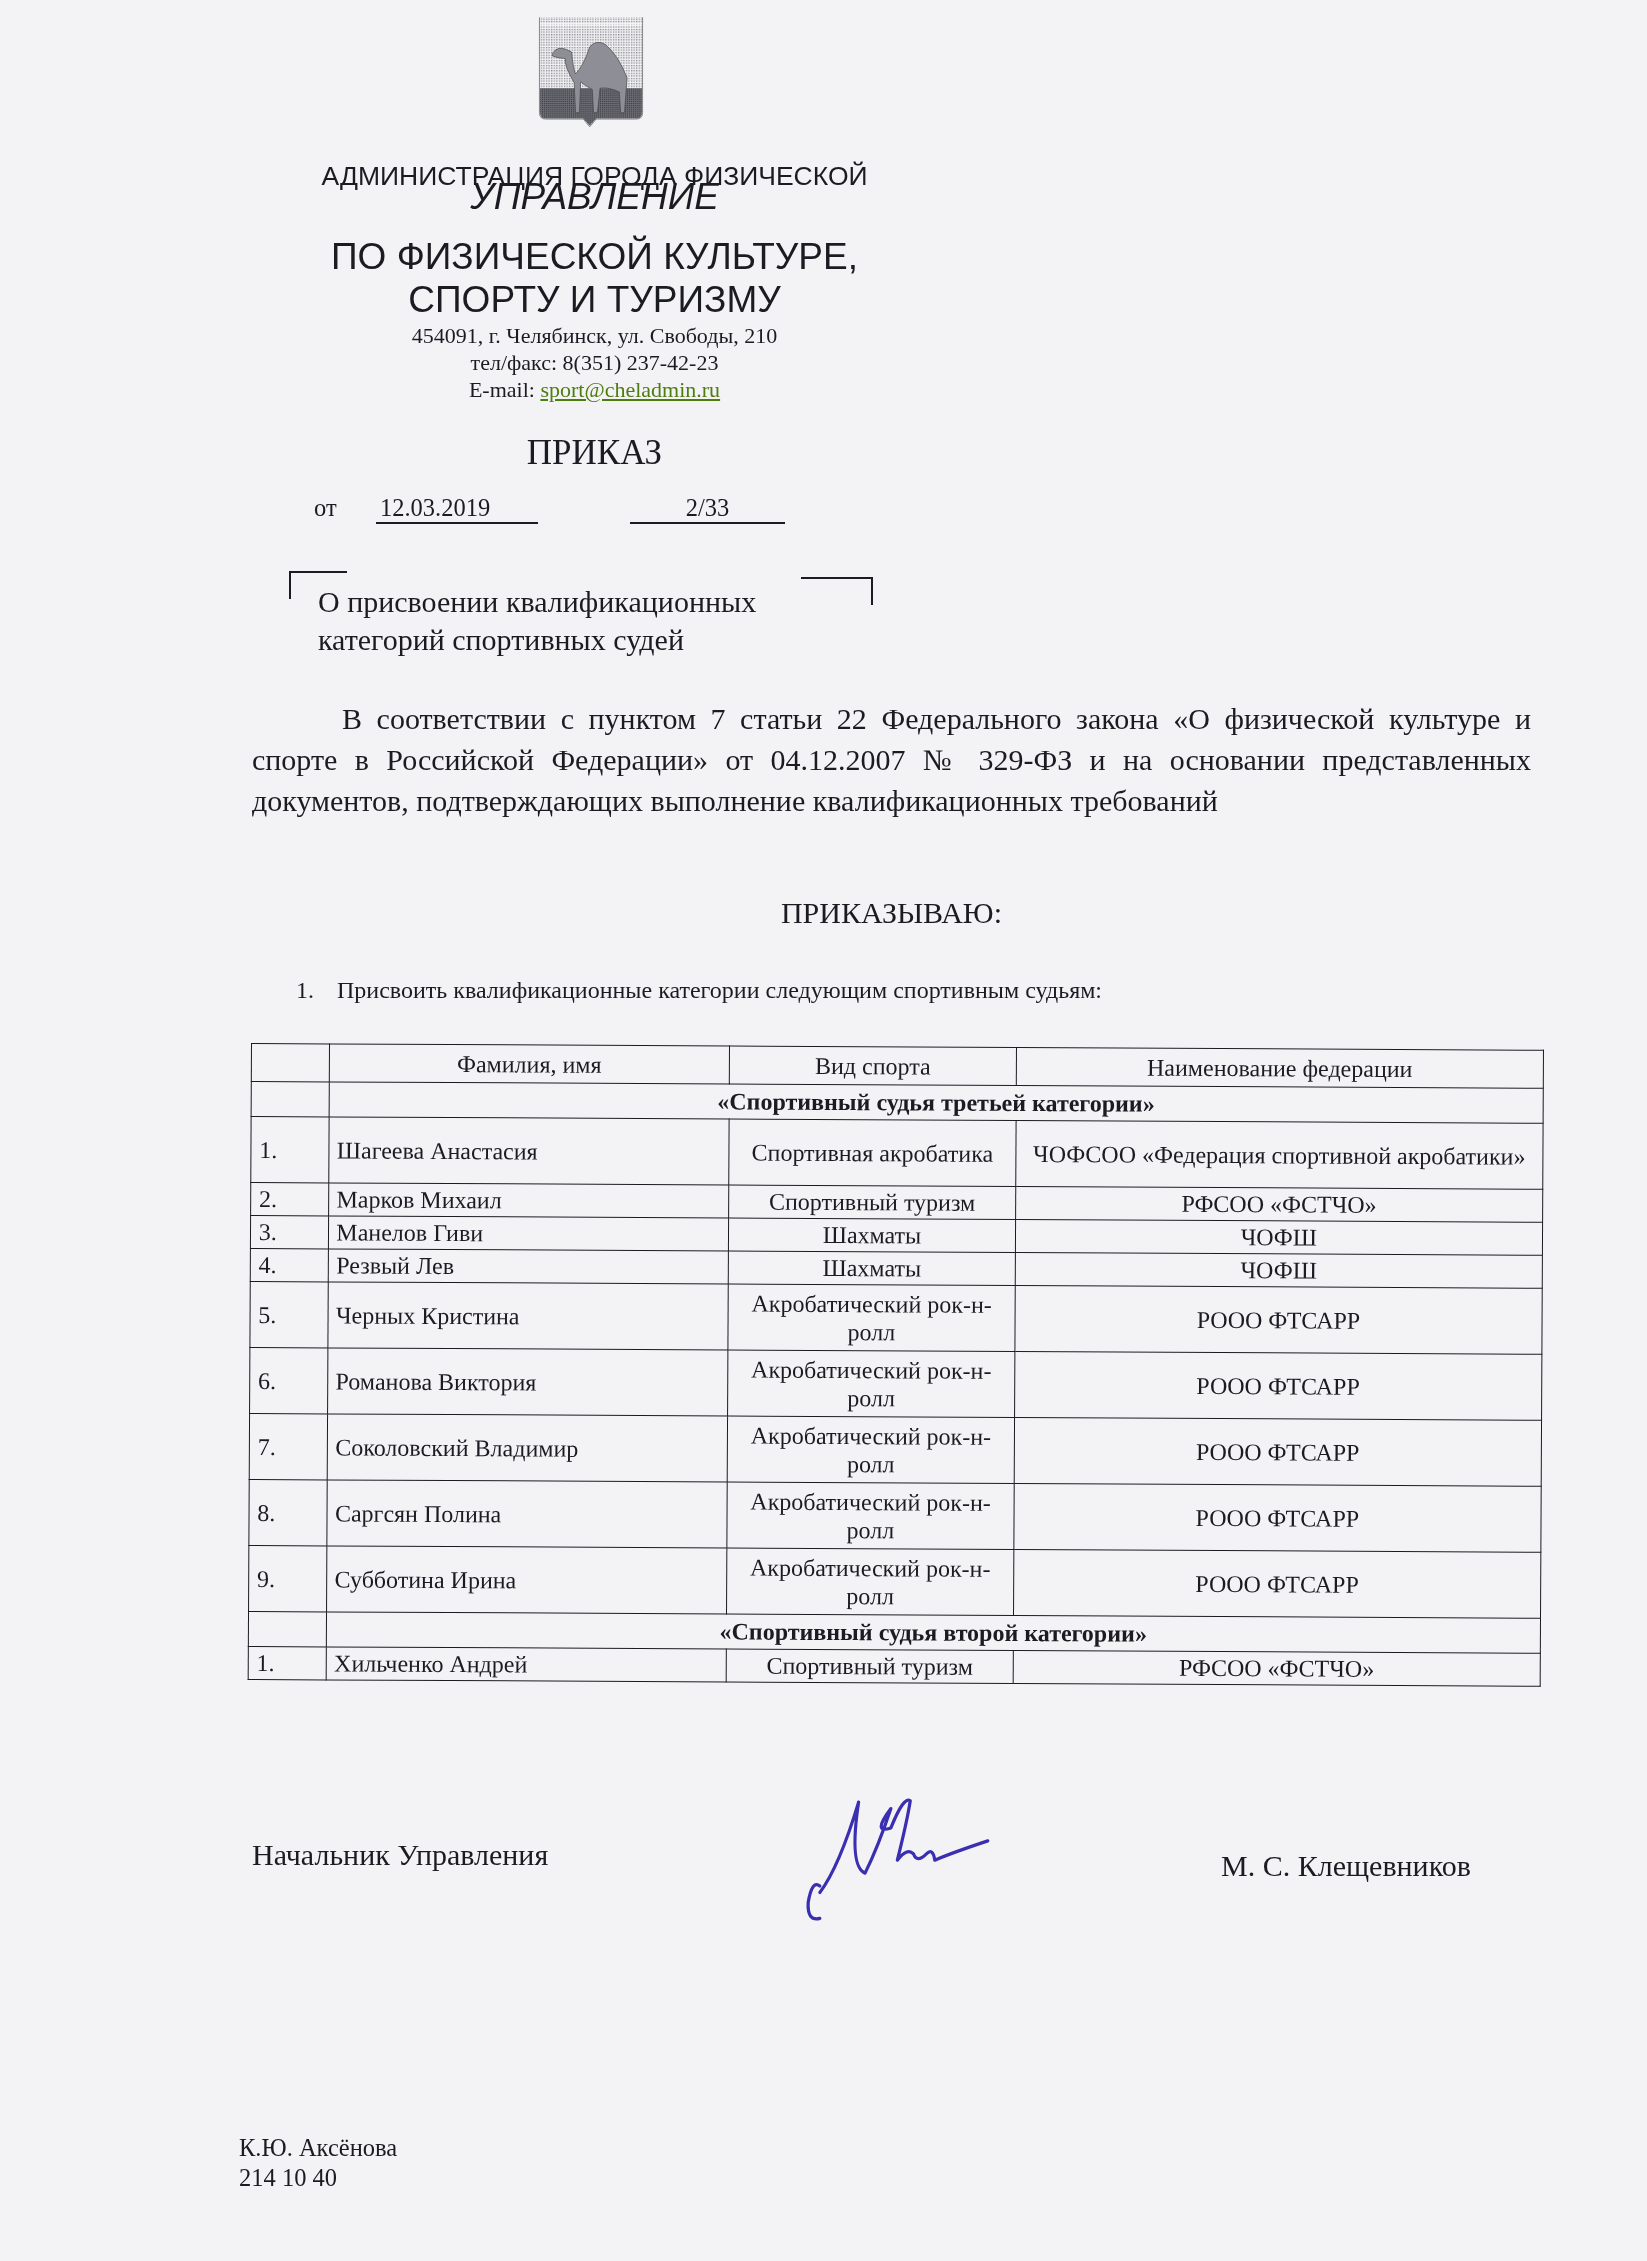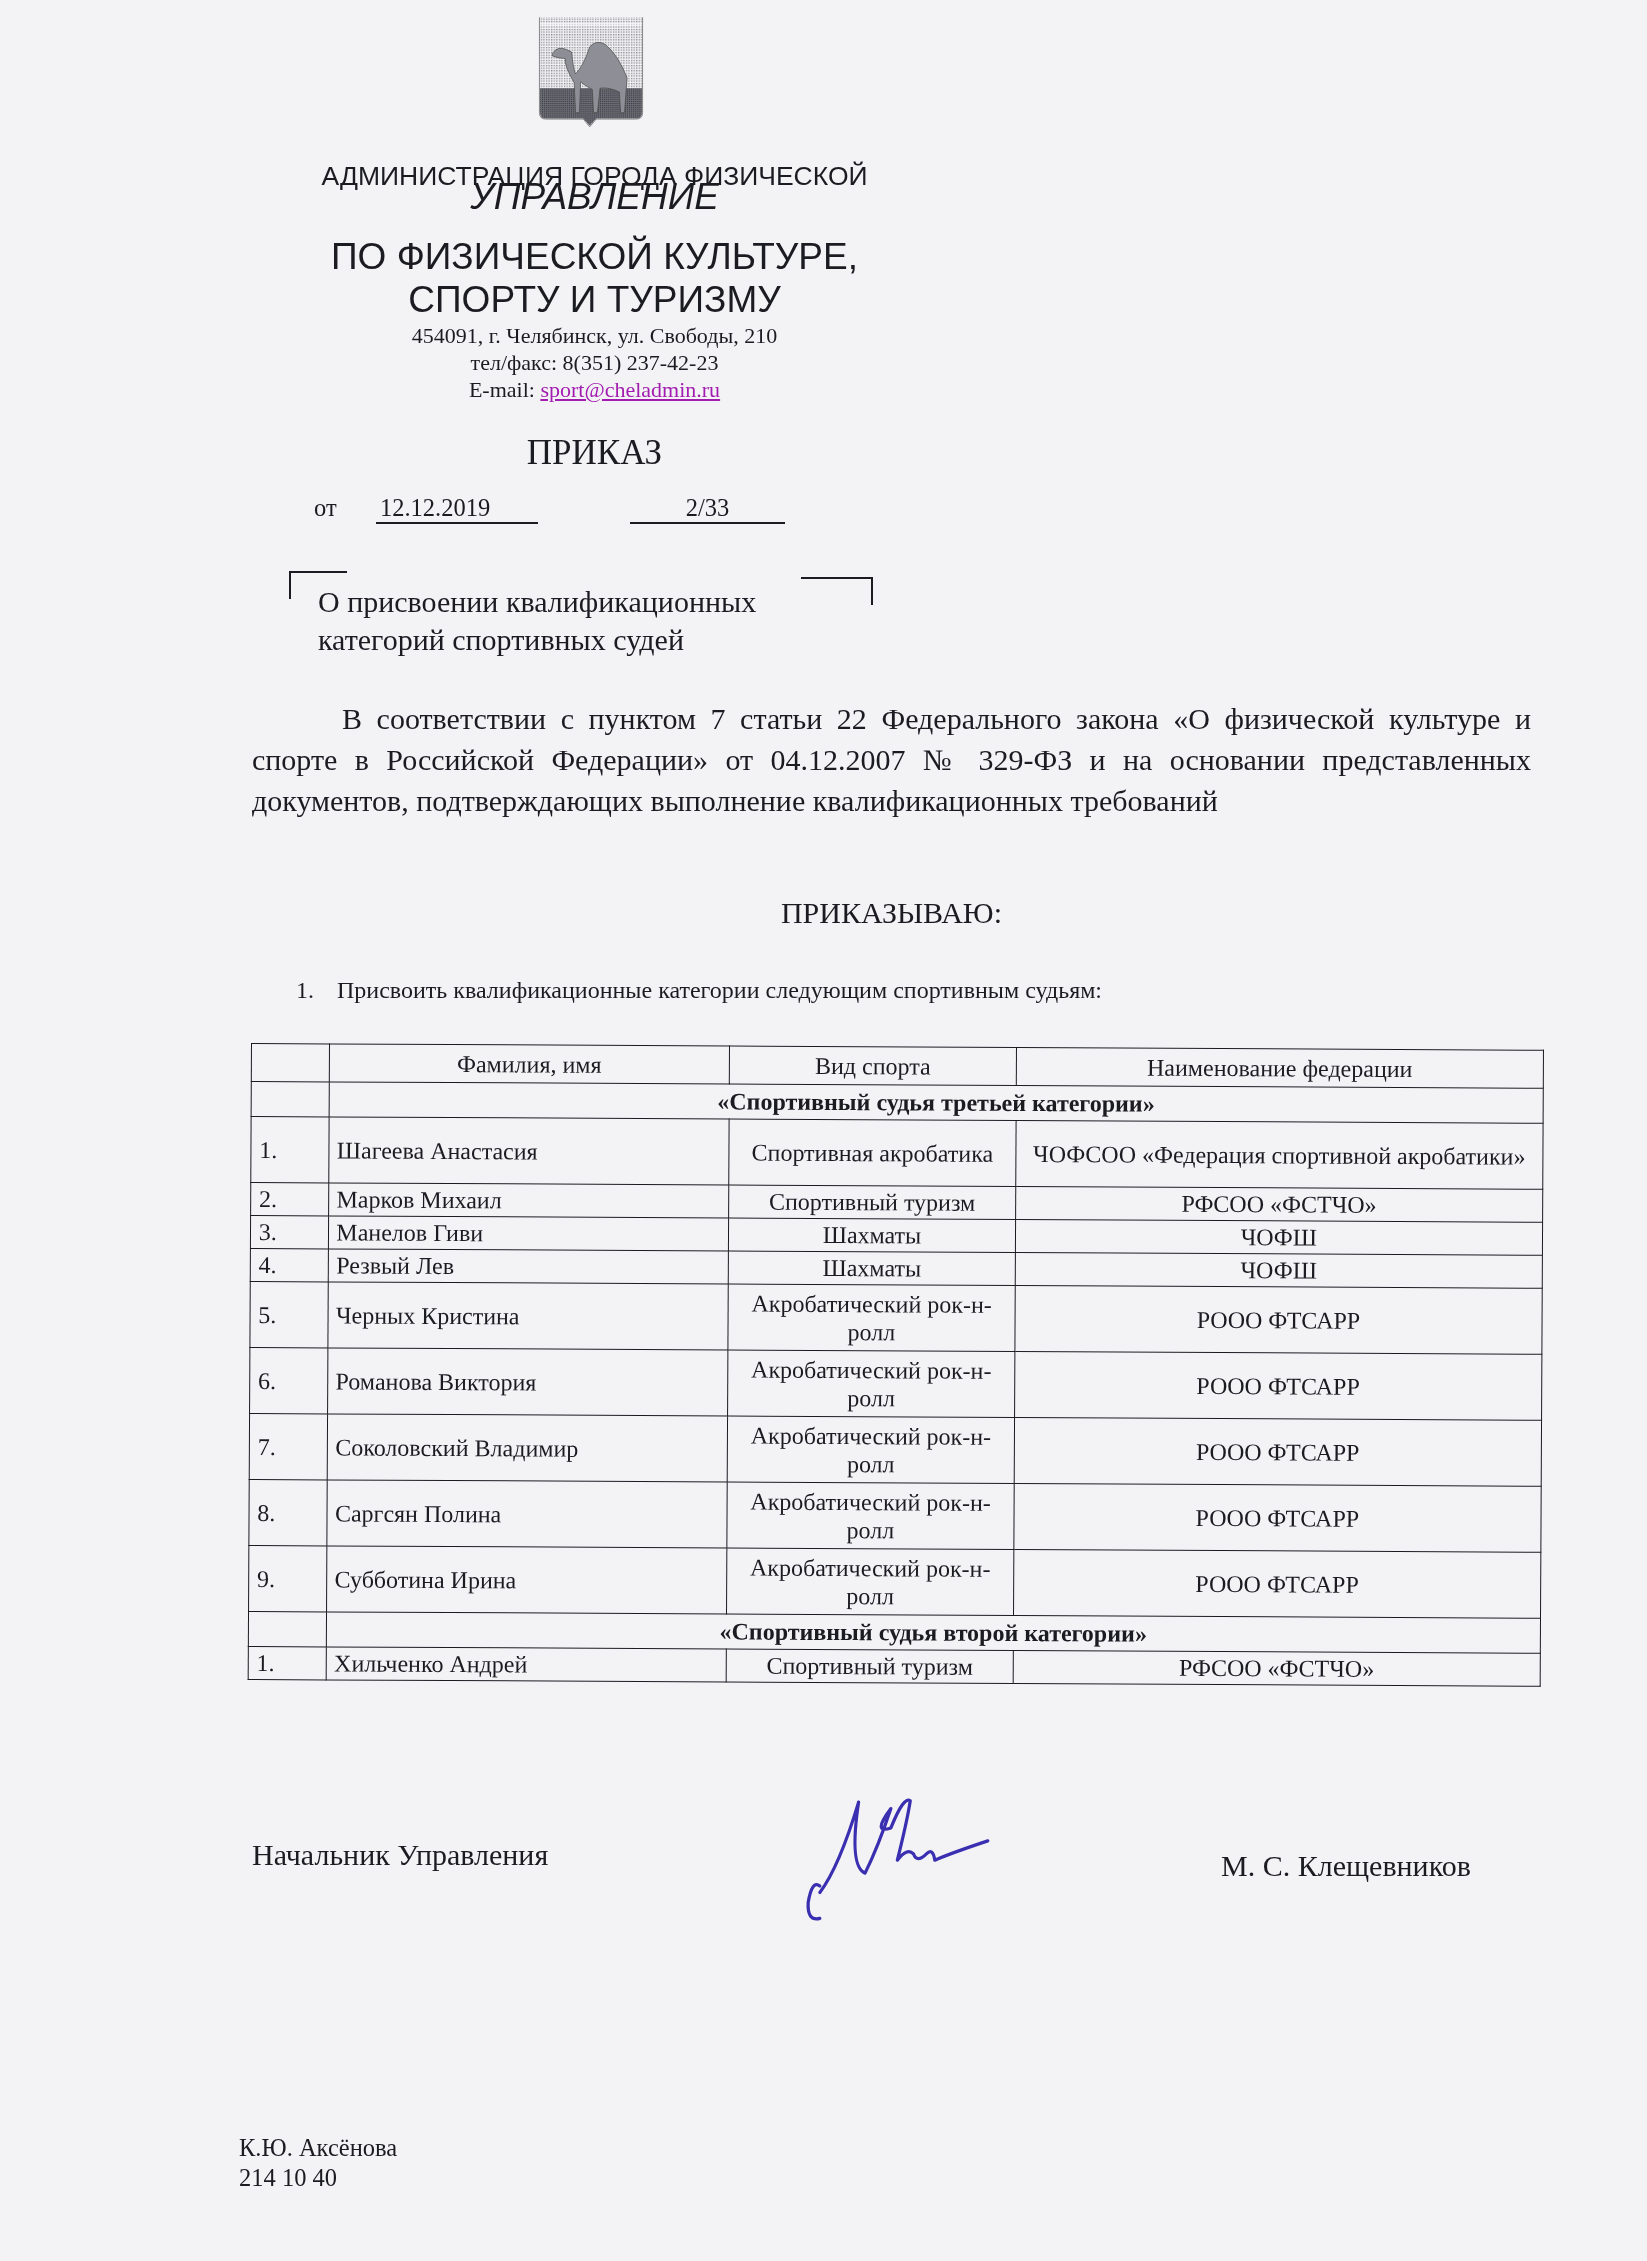--- a/index.html
+++ b/index.html
@@ -9,21 +9,21 @@
   .sans { font-family:"Liberation Sans", sans-serif; }
   #logo { left:538px; top:16px; width:106px; height:116px; }
   .hdr-line { left:194px; width:801px; text-align:center; white-space:nowrap; }
   #admin { top:161px; font-size:26.5px; }
   #dept1 { top:176px; font-size:37px;font-style:italic; }
   #dept2 { top:236px; font-size:37px; }
   #dept3 { top:279px; font-size:37px; }
   #addr { top:323px; font-size:22px; }
   #tel { top:350px; font-size:22px; }
   #email { top:377px; font-size:22px; }
-  #email a { color:#a21caf; text-decoration:underline; }
+  #email a { color:#4d7c0f; text-decoration:underline; }
   #prikaz { left:194px; width:801px; top:433px; font-size:35px; text-align:center; }
   #ot { left:314px; top:494px; font-size:24.5px; }
   #date { left:376px; top:494px; font-size:24.5px; width:158px; border-bottom:2.6px solid #1b1b22; padding-left:3.9px; }
   #num { left:630px; top:494px; font-size:24.5px; width:155px; border-bottom:2.6px solid #1b1b22; text-align:center; }
   .bracket-l { left:289px; top:571px; width:56px; height:26px; border-top:2.6px solid #1b1b22; border-left:2.6px solid #1b1b22; }
   .bracket-r { left:801px; top:577px; width:70px; height:26px; border-top:2.6px solid #1b1b22; border-right:2.6px solid #1b1b22; }
   #subj1 { left:318px; top:585px; font-size:30px; }
   #subj2 { left:318px; top:623px; font-size:30px; }
   #para { left:252px; top:698px; width:1279px; font-size:30px; line-height:41px; text-align:justify; text-indent:90px; }
   #orders { left:252px; width:1279px; top:896px; font-size:30px; text-align:center; }
@@ -70,21 +70,21 @@
 <div id="dept2" class="abs hdr-line sans">ПО ФИЗИЧЕСКОЙ КУЛЬТУРЕ,</div>
 <div id="dept3" class="abs hdr-line sans">СПОРТУ И ТУРИЗМУ</div>
 <div id="addr" class="abs hdr-line">454091, г. Челябинск, ул. Свободы, 210</div>
 <div id="tel" class="abs hdr-line">тел/факс: 8(351) 237-42-23</div>
 <div id="email" class="abs hdr-line">
   <span>E-mail: </span><a>sport@cheladmin.ru</a>
 </div>
 
 <div id="prikaz" class="abs">ПРИКАЗ</div>
 <div id="ot" class="abs">от</div>
-<div id="date" class="abs">12.12.2019</div>
+<div id="date" class="abs">12.03.2019</div>
 <div id="num" class="abs">2/33</div>
 
 <div class="abs bracket-l"></div>
 <div class="abs bracket-r"></div>
 <div id="subj1" class="abs">О присвоении квалификационных</div>
 <div id="subj2" class="abs">категорий спортивных судей</div>
 
 <div id="para" class="abs">В соответствии с пунктом 7 статьи 22 Федерального закона «О физической культуре и спорте в Российской Федерации» от 04.12.2007 № 329-ФЗ и на основании представленных документов, подтверждающих выполнение квалификационных требований</div>
 <div id="orders" class="abs">ПРИКАЗЫВАЮ:</div>
 <div id="item1" class="abs">

